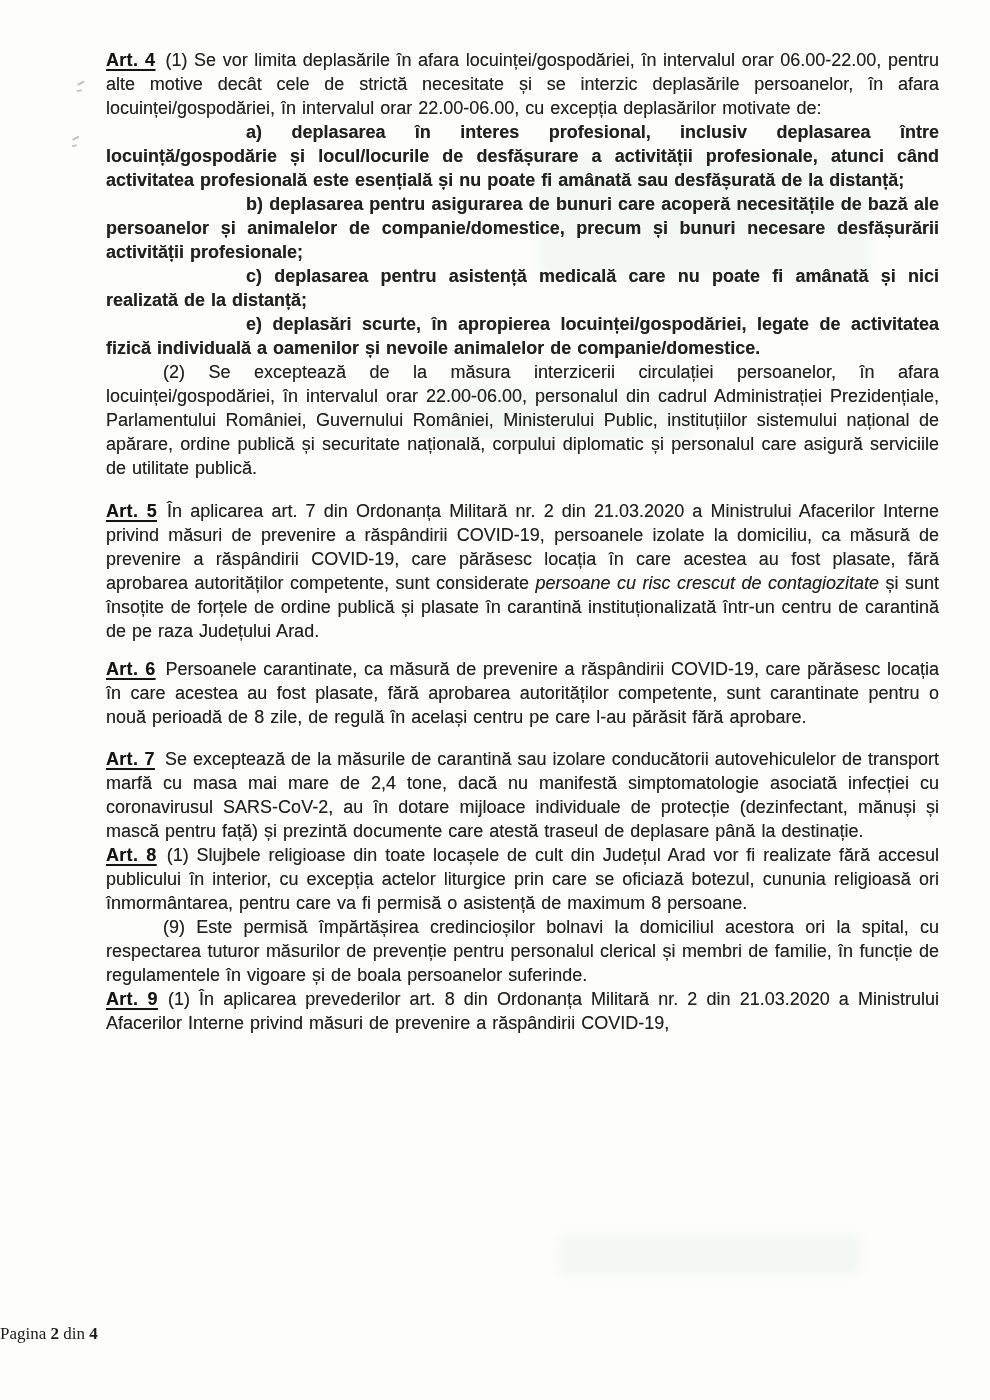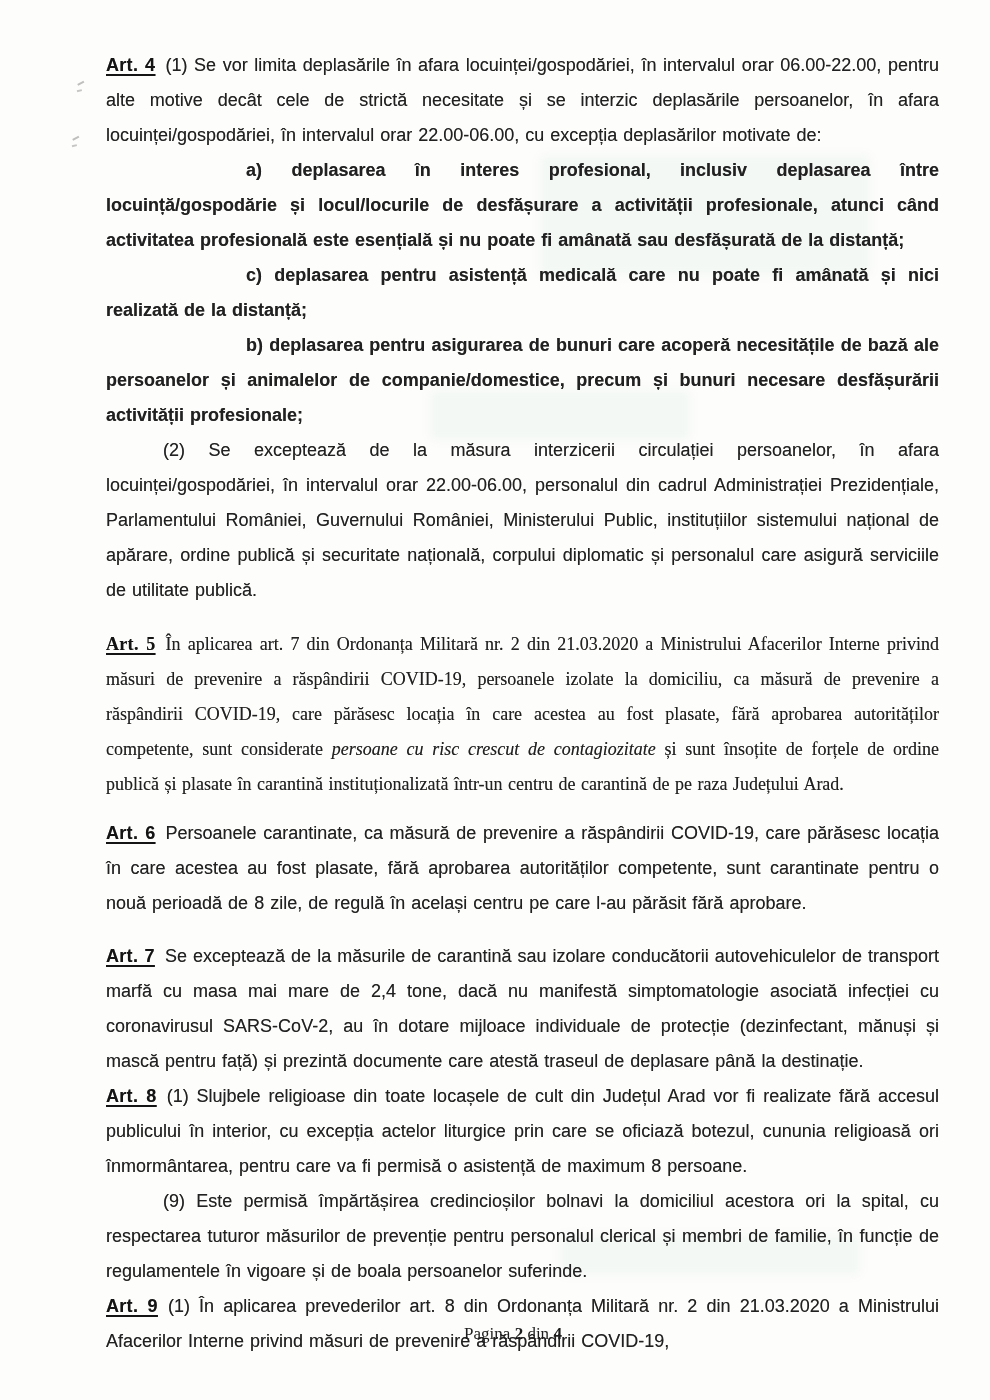--- a/index.html
+++ b/index.html
@@ -18,53 +18,51 @@
   }
   .doc {
     position: absolute;
     left: 106px;
     top: 48px;
     width: 833px;
   }
   .para {
     margin: 0;
     font-size: 18px;
-    line-height: 35px;
+    line-height: 24px;
     text-align: justify;
     text-shadow: 0 0 0.5px rgba(20,20,20,0.45);
     word-spacing: 1px;
   }
   .item { text-indent: 140px; font-weight: bold; }
   .sub  { text-indent: 57px; }
-  .mt-a5 { margin-top: 19px; font-family: Liberation Serif, serif; }
+  .mt-a5 { margin-top: 19px; }
   .mt-a6 { margin-top: 14px; }
   .mt-a7 { margin-top: 18px; }
   .mt-a8 { margin-top: 0; }
   .mt-a9 { }
   .art-label {
     font-weight: bold;
     color: #141414;
     text-decoration: underline;
     text-decoration-thickness: 2px;
     text-underline-offset: 3px;
     margin-right: 10px;
     letter-spacing: 0.3px;
   }
   .gap-wide { }
   em { font-style: italic; }
   .footer {
     position: absolute;
     left: 0;
     right: 0;
     top: 1324px;
-    text-align: center;
     font-family: "Liberation Serif", serif;
     font-size: 17px;
     color: #1c1c1c;
-    padding-left: 36px;
   }
   .footer .num { font-weight: bold; }
   
   .mark {
     position: absolute;
     width: 7px;
     height: 3px;
     opacity: 0.55;
     border-top: 2px solid #8d8d8d;
     transform: rotate(-28deg);
@@ -103,25 +101,26 @@
   <div class="bleed bleed1"></div>
   <div class="bleed bleed3"></div>
   <div class="bleed bleed2"></div>
 
   <main class="doc">
 
     <p class="para"><span class="art-label">Art. 4</span><span>(1) Se vor limita deplasările în afara locuinței/gospodăriei, în intervalul orar 06.00-22.00, pentru alte motive decât cele de strictă necesitate și se interzic deplasările persoanelor, în afara locuinței/gospodăriei, în intervalul orar 22.00-06.00, cu excepția deplasărilor motivate de:</span></p>
 
     <p class="para item">a) deplasarea în interes profesional, inclusiv deplasarea între locuință/gospodărie și locul/locurile de desfășurare a activității profesionale, atunci când activitatea profesională este esențială și nu poate fi amânată sau desfășurată de la distanță;</p>
 
+    <p class="para item">b) deplasarea pentru asigurarea de bunuri care acoperă necesitățile de bază ale persoanelor și animalelor de companie/domestice, precum și bunuri necesare desfășurării activității profesionale;</p>
+
     <p class="para item">c) deplasarea pentru asistență medicală care nu poate fi amânată și nici realizată de la distanță;</p>
 
-    <p class="para item">b) deplasarea pentru asigurarea de bunuri care acoperă necesitățile de bază ale persoanelor și animalelor de companie/domestice, precum și bunuri necesare desfășurării activității profesionale;</p>
 
-
+    <p class="para item">e) deplasări scurte, în apropierea locuinței/gospodăriei, legate de activitatea fizică individuală a oamenilor și nevoile animalelor de companie/domestice.</p>
 
     <p class="para sub">(2) Se exceptează de la măsura interzicerii circulației persoanelor, în afara locuinței/gospodăriei, în intervalul orar 22.00-06.00, personalul din cadrul Administrației Prezidențiale, Parlamentului României, Guvernului României, Ministerului Public, instituțiilor sistemului național de apărare, ordine publică și securitate națională, corpului diplomatic și personalul care asigură serviciile de utilitate publică.</p>
 
     <p class="para mt-a5"><span class="art-label">Art. 5</span><span>În aplicarea art. 7 din Ordonanța Militară nr. 2 din 21.03.2020 a Ministrului Afacerilor Interne privind măsuri de prevenire a răspândirii COVID-19, persoanele izolate la domiciliu, ca măsură de prevenire a răspândirii COVID-19, care părăsesc locația în care acestea au fost plasate, fără aprobarea autorităților competente, sunt considerate </span><em>persoane cu risc crescut de contagiozitate</em><span> și sunt însoțite de forțele de ordine publică și plasate în carantină instituționalizată într-un centru de carantină de pe raza Județului Arad.</span></p>
 
     <p class="para mt-a6"><span class="art-label">Art. 6</span><span>Persoanele carantinate, ca măsură de prevenire a răspândirii COVID-19, care părăsesc locația în care acestea au fost plasate, fără aprobarea autorităților competente, sunt carantinate pentru o nouă perioadă de 8 zile, de regulă în același centru pe care l-au părăsit fără aprobare.</span></p>
 
     <p class="para mt-a7"><span class="art-label gap-wide">Art. 7</span><span>Se exceptează de la măsurile de carantină sau izolare conducătorii autovehiculelor de transport marfă cu masa mai mare de 2,4 tone, dacă nu manifestă simptomatologie asociată infecției cu coronavirusul SARS-CoV-2, au în dotare mijloace individuale de protecție (dezinfectant, mănuși și mască pentru față) și prezintă documente care atestă traseul de deplasare până la destinație.</span></p>
 
     <p class="para mt-a8"><span class="art-label">Art. 8</span><span>(1) Slujbele religioase din toate locașele de cult din Județul Arad vor fi realizate fără accesul publicului în interior, cu excepția actelor liturgice prin care se oficiază botezul, cununia religioasă ori înmormântarea, pentru care va fi permisă o asistență de maximum 8 persoane.</span></p>

